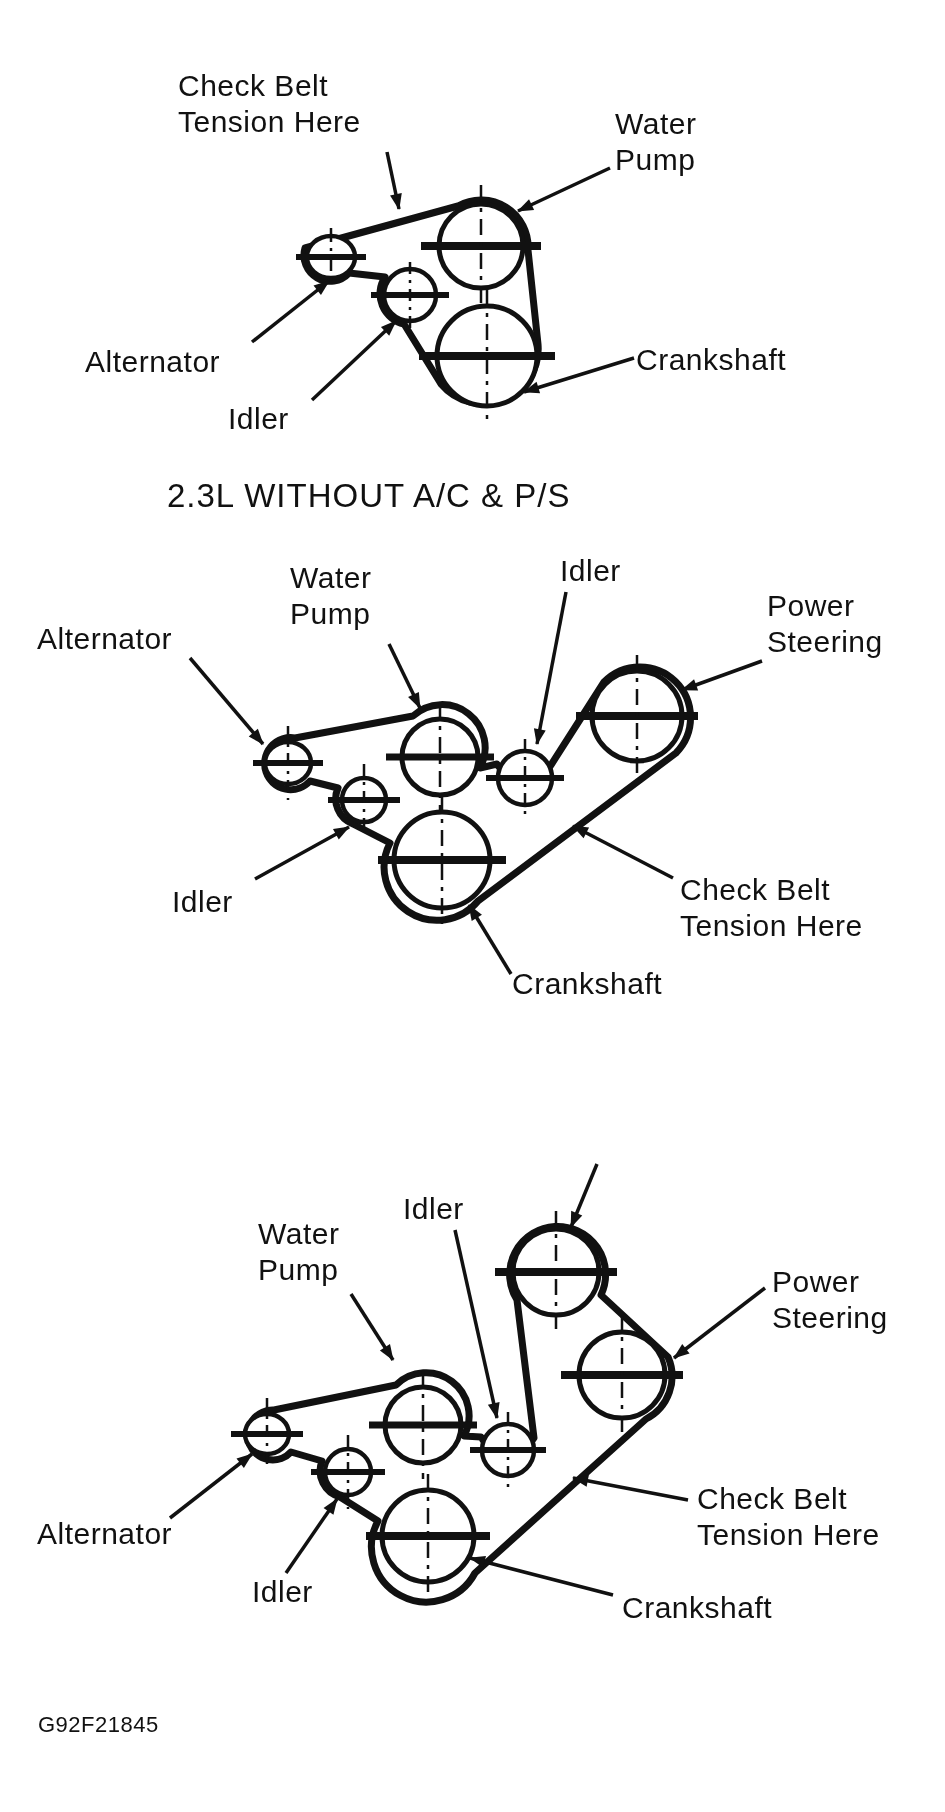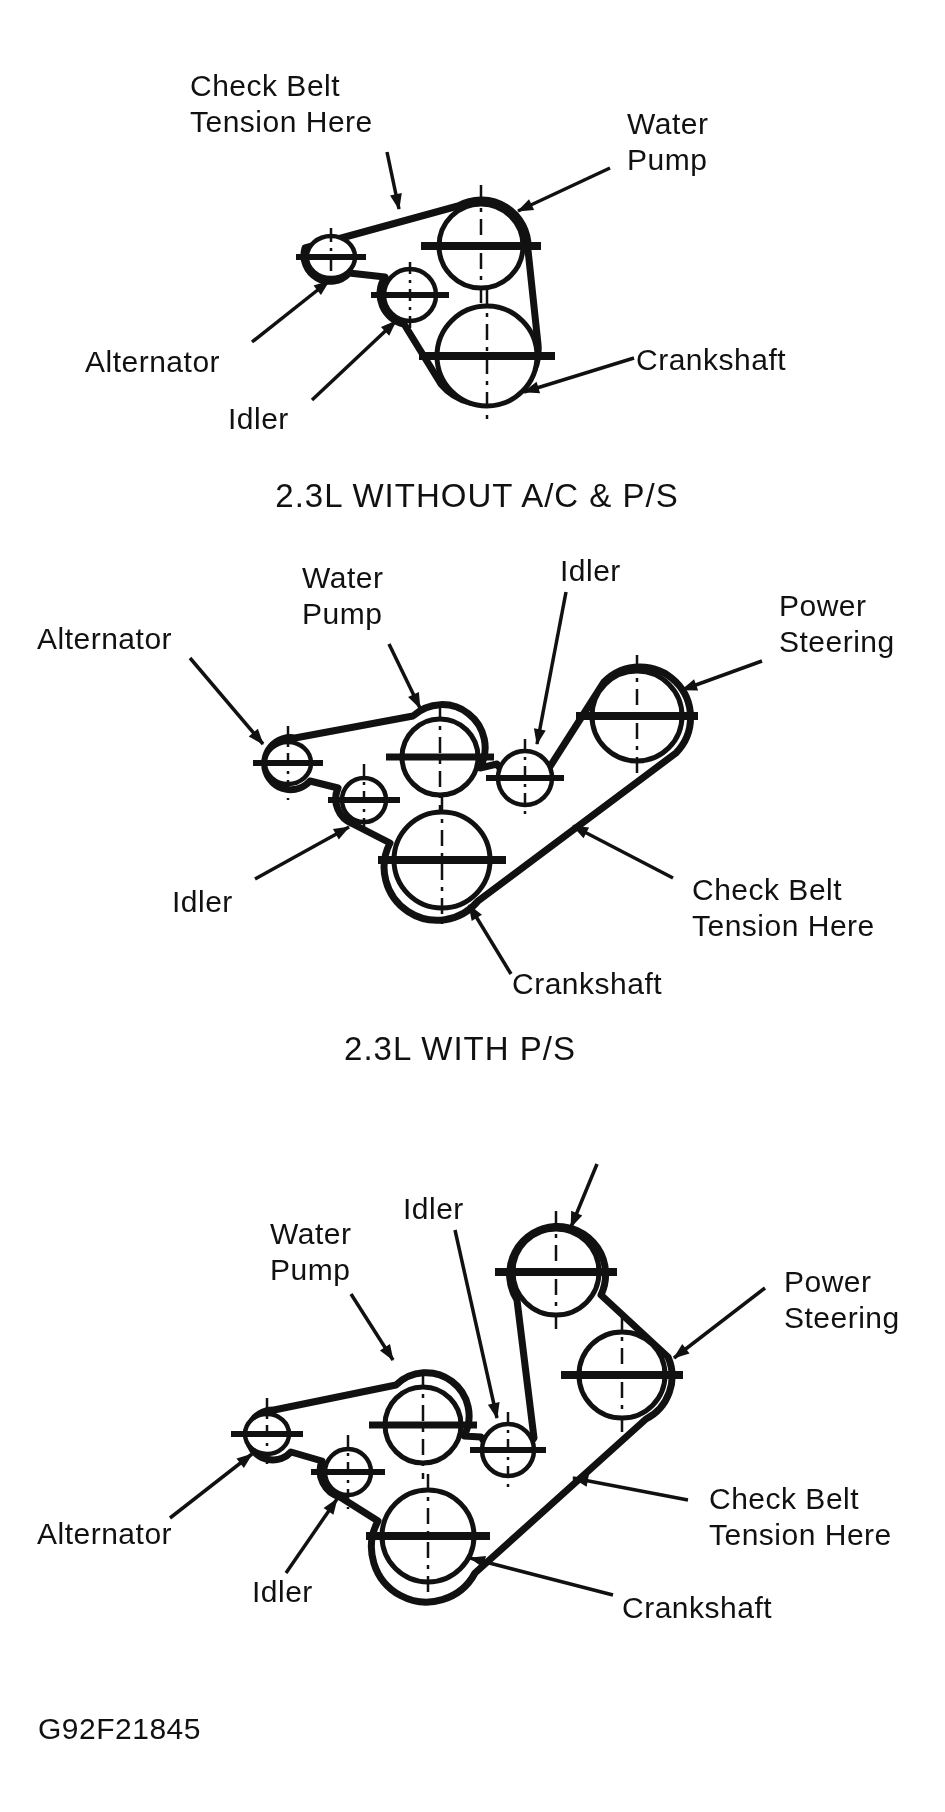--- a/index.html
+++ b/index.html
@@ -13,33 +13,33 @@
   }
   .art{position:absolute;left:0;top:0;}
   .lbl{
     position:absolute;
     font-size:30px;
     line-height:36px;
     letter-spacing:.5px;
     white-space:nowrap;
     color:#111;
   }
-  .lbl span{display:block;margin-left:12px;}
+  .lbl span{display:block;}
   .title{
     position:absolute;
     font-size:33px;
     letter-spacing:1px;
-    text-align:center;
+    text-align:left;
     width:620px;
     white-space:nowrap;
     color:#111;
   }
   .gcode{
     position:absolute;
-    font-size:30px;
+    font-size:22px;
     letter-spacing:.5px;
     color:#111;
   }
 </style>
 </head>
 <body>
 
 <div class="page">
 
   <svg class="art" width="945" height="1812" viewBox="0 0 945 1812">
@@ -238,21 +238,20 @@
   <div class="lbl" style="left:767px;top:588px">
     <span>Power</span>
     <span>Steering</span>
   </div>
   <div class="lbl" style="left:172px;top:884px">Idler</div>
   <div class="lbl" style="left:680px;top:872px">
     <span>Check Belt</span>
     <span>Tension Here</span>
   </div>
   <div class="lbl" style="left:512px;top:966px">Crankshaft</div>
-  <div class="title" style="left:150px;top:1030px">2.3L WITH P/S</div>
 
   <div class="lbl" style="left:403px;top:1191px">Idler</div>
   <div class="lbl" style="left:258px;top:1216px">
     <span>Water</span>
     <span>Pump</span>
   </div>
   <div class="lbl" style="left:772px;top:1264px">
     <span>Power</span>
     <span>Steering</span>
   </div>

